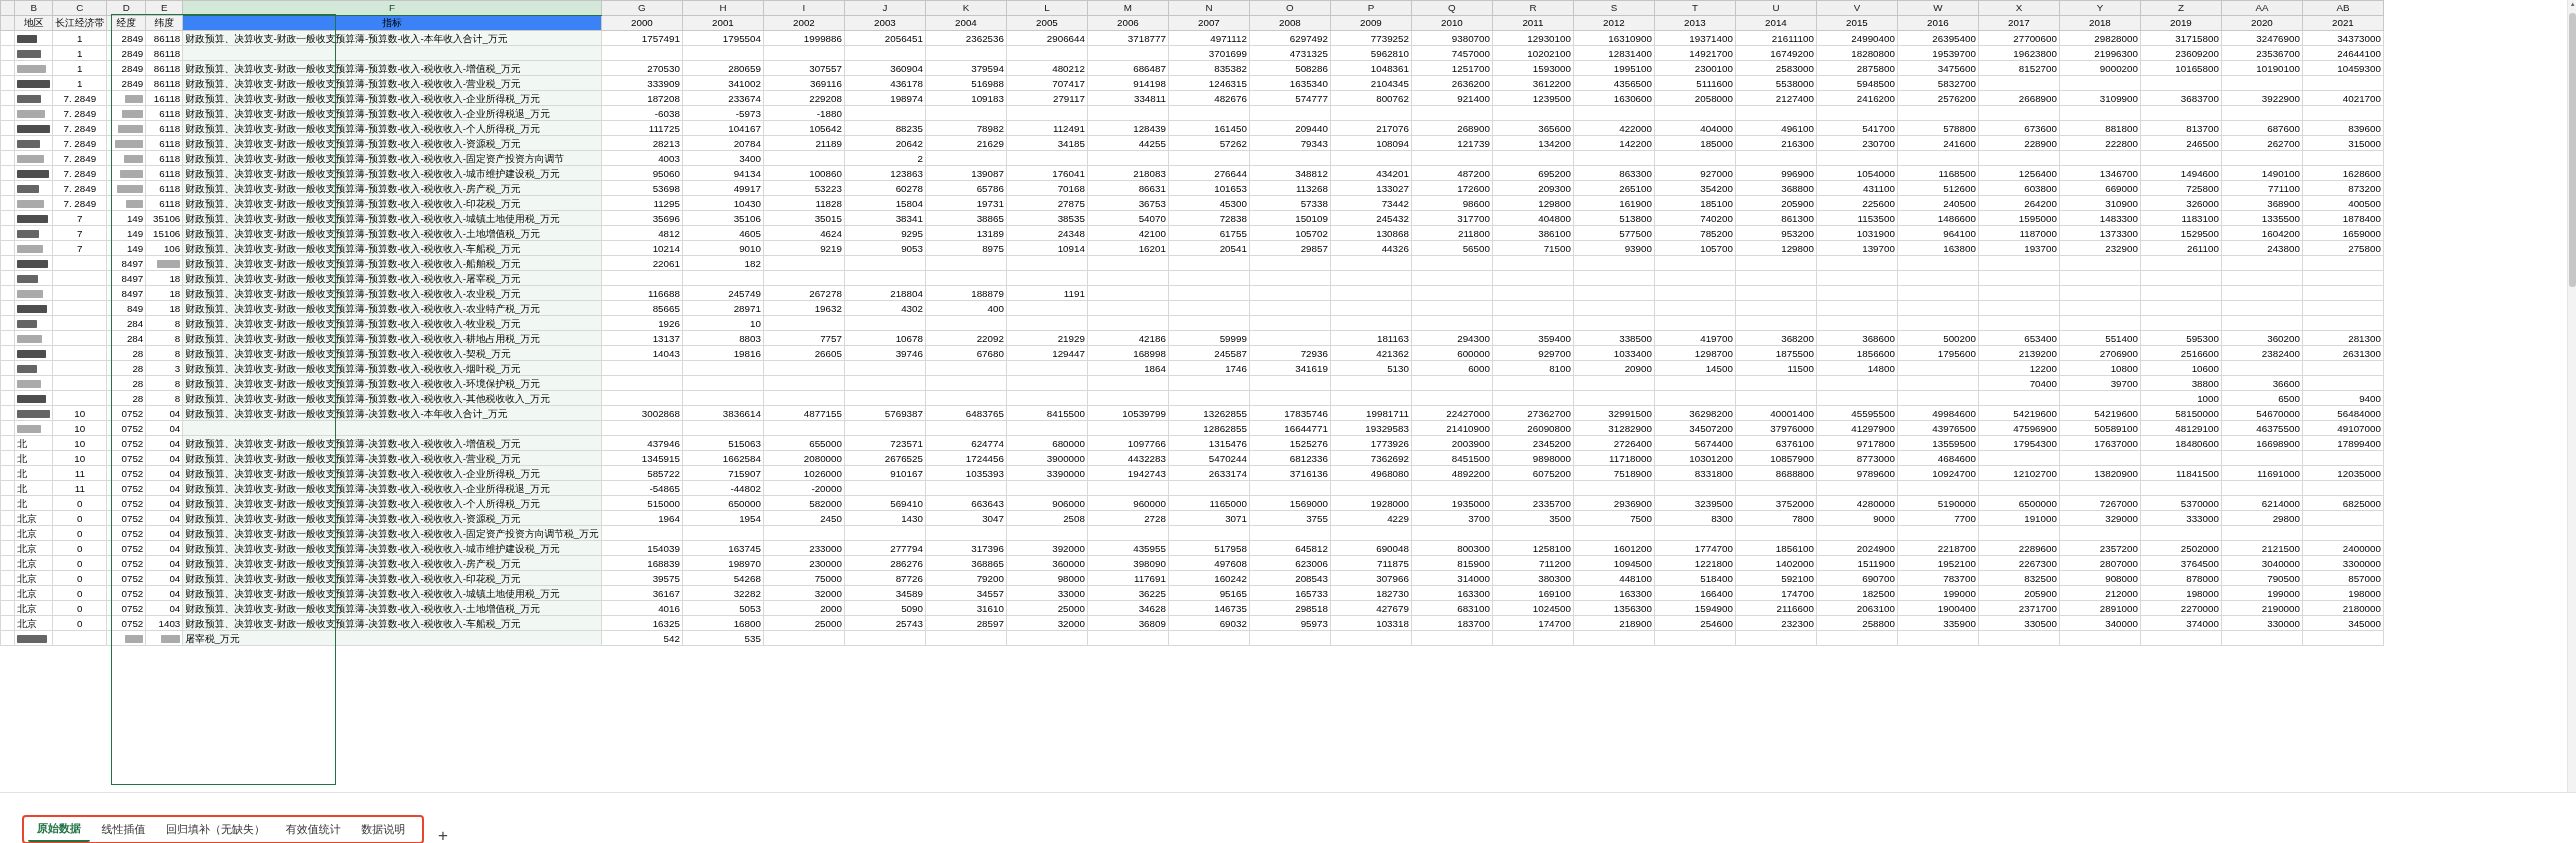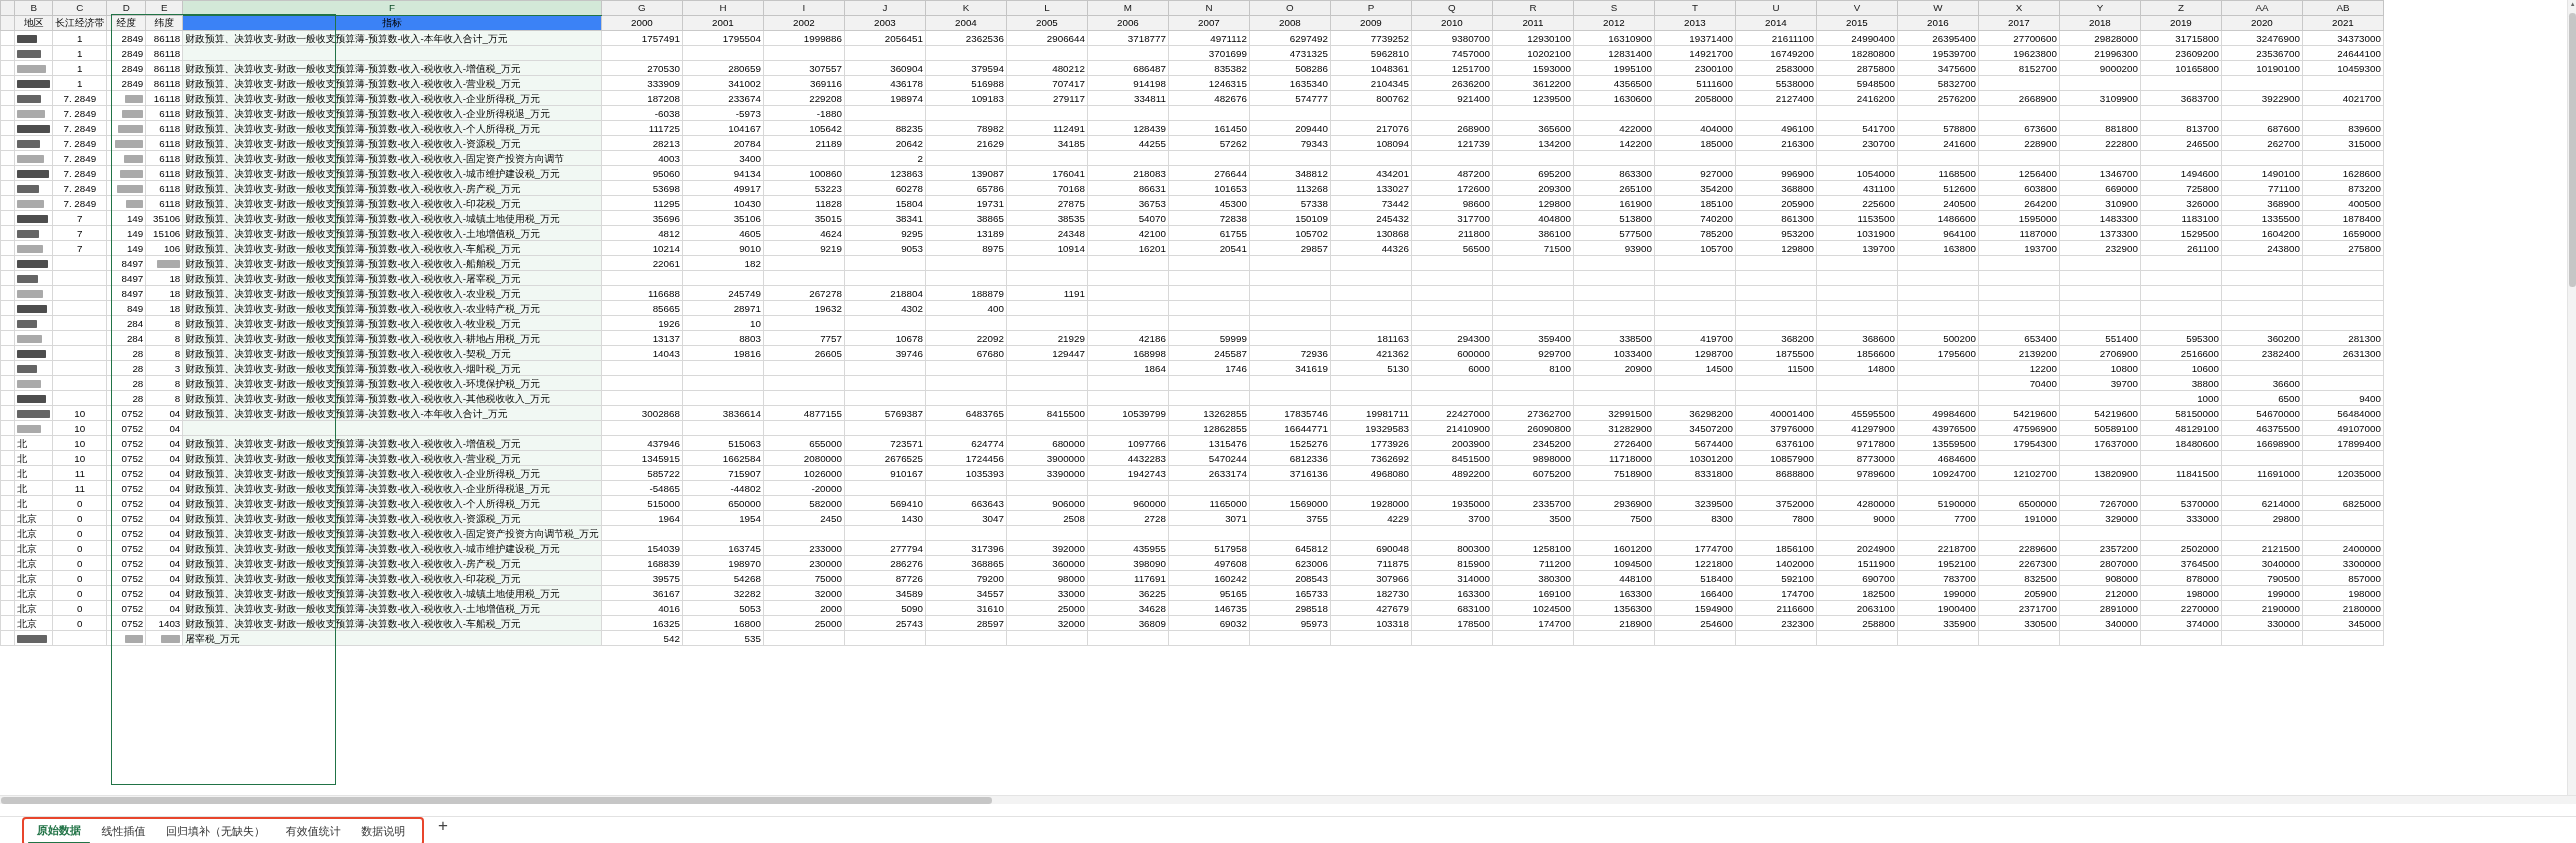--- a/index.html
+++ b/index.html
@@ -85,25 +85,25 @@
     border-radius: 0.7px;
     opacity: .85;
   }
   .blk.light { background: #9b9b9b; }
   .blk.xl { background: #2f2f2f; }
 
   
   .tabbar {
     position: absolute;
     left: 0; bottom: 0;
-    width: 2576px; height: 28px;
+    width: 2576px; height: 52px;
     background: #ffffff;
     border-top: 0.7px solid #e2e2e2;
     display: flex;
-    align-items: flex-start;
+    align-items: flex-end;
   }
   .tabs-group {
     display: flex;
     align-items: center;
     margin-left: 22px;
     border: 2px solid #e8452c;
     border-radius: 3.9px;
     padding: 2.6px 5.2px 2.6px 3.9px;
     height: 29px;
   }
@@ -1439,21 +1439,21 @@
             <td class="num">16325</td>
             <td class="num">16800</td>
             <td class="num">25000</td>
             <td class="num">25743</td>
             <td class="num">28597</td>
             <td class="num">32000</td>
             <td class="num">36809</td>
             <td class="num">69032</td>
             <td class="num">95973</td>
             <td class="num">103318</td>
-            <td class="num">178500</td>
+            <td class="num">183700</td>
             <td class="num">174700</td>
             <td class="num">218900</td>
             <td class="num">254600</td>
             <td class="num">232300</td>
             <td class="num">258800</td>
             <td class="num">335900</td>
             <td class="num">330500</td>
             <td class="num">340000</td>
             <td class="num">374000</td>
             <td class="num">330000</td>

